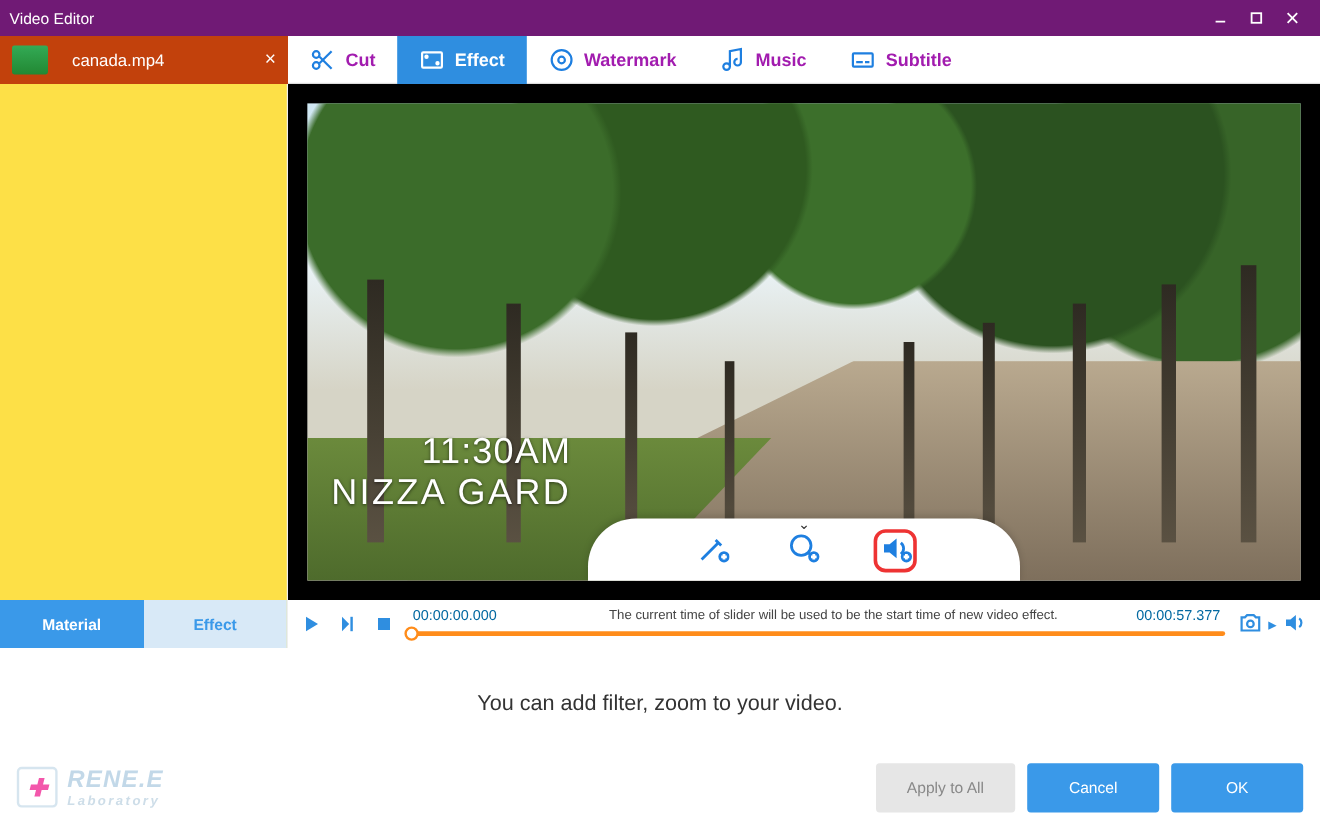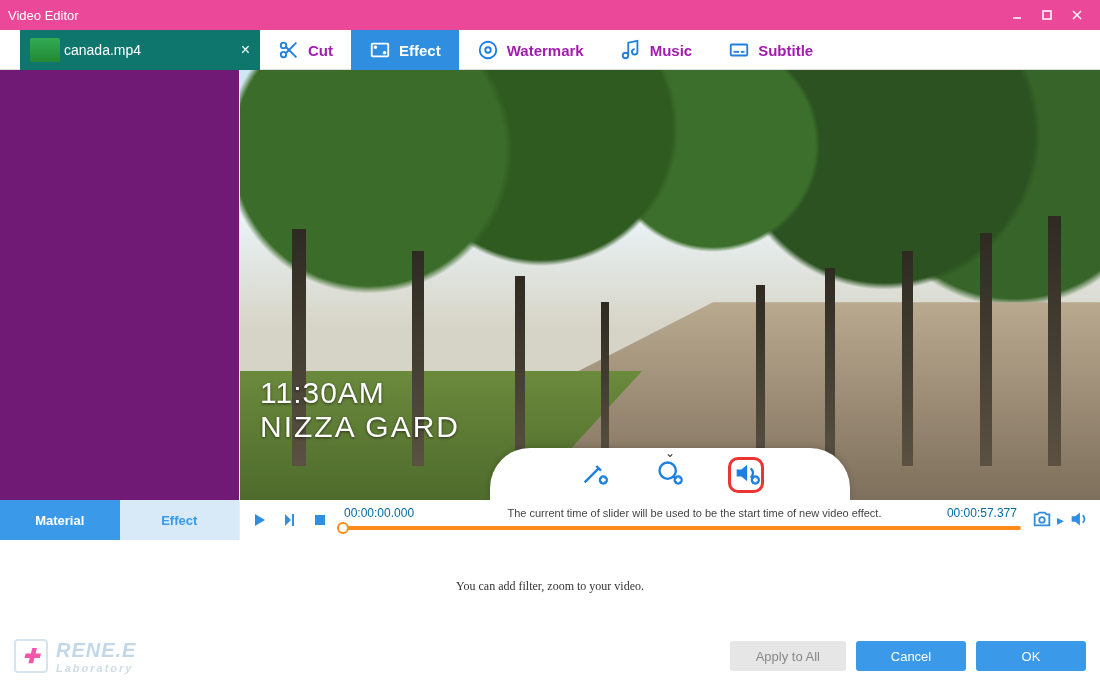--- a/index.html
+++ b/index.html
@@ -1,45 +1,45 @@
 <!DOCTYPE html>
 <html><head>
 <meta charset="utf-8">
 <style>
   * { box-sizing: border-box; margin: 0; padding: 0; font-family: "Segoe UI", Arial, sans-serif; }
   body { width: 1100px; height: 680px; overflow: hidden; background: #fff; }
 
   
-  .titlebar { height: 30px; background: #ec4899; color: #fff; display: flex; align-items: center; padding: 5px 8px; font-size: 13px; }
+  .titlebar { height: 30px; background: #701a75; color: #fff; display: flex; align-items: center; padding: 5px 8px; font-size: 13px; }
   .titlebar .spacer { flex: 1; }
   .win-btn { width: 30px; height: 30px; display: flex; align-items: center; justify-content: center; cursor: pointer; }
   .win-btn svg { stroke: #fff; fill: none; }
 
   
   .toolbar { height: 40px; display: flex; background: #fff; border-bottom: 1px solid #ddd; }
-  .file-tab { width: 240px; height: 40px; background: #0f766e; color: #fff; display: flex; align-items: center; font-size: 14px; padding: 0 10px; gap: 4px; position: relative; margin-left: 20px; }
+  .file-tab { width: 240px; height: 40px; background: #c2410c; color: #fff; display: flex; align-items: center; font-size: 14px; padding: 0 10px; gap: 20px; position: relative; }
   .file-tab .thumb { width: 30px; height: 24px; background: linear-gradient(#3a5,#283); border-radius: 2px; }
   .file-tab .close { margin-left: auto; font-size: 16px; cursor: pointer; }
   .tool-tabs { flex: 1; display: flex; align-items: stretch; }
   .tool-tab { height: 40px; display: flex; align-items: center; gap: 8px; padding: 0 18px; color: #a21caf; font-size: 15px; font-weight: 600; cursor: pointer; }
   .tool-tab.active { background: #2f8ee0; color: #fff; }
   .tool-tab .ticon { width: 22px; height: 22px; display: flex; align-items: center; justify-content: center; }
   .tool-tab .ticon svg { width: 22px; height: 22px; }
 
   
   .main { display: flex; height: 470px; }
-  .sidebar { width: 240px; background: #701a75; border-right: 1px solid #eee; display: flex; flex-direction: column; }
+  .sidebar { width: 240px; background: #fde047; border-right: 1px solid #eee; display: flex; flex-direction: column; }
   .sidebar-body { flex: 1; }
   .sidebar-tabs { height: 40px; display: flex; }
   .sidebar-tab { flex: 1; display: flex; align-items: center; justify-content: center; font-size: 13px; cursor: pointer; }
   .sidebar-tab.material { background: #3a99e9; color: #fff; font-weight: 600; }
   .sidebar-tab.effect { background: #d8e9f7; color: #3a99e9; font-weight: 600; }
 
   .stage { flex: 1; display: flex; flex-direction: column; background: #000; position: relative; }
-  .video-canvas { flex: 1; margin: 0; position: relative; overflow: hidden; background: #111; }
+  .video-canvas { flex: 1; margin: 16px; position: relative; overflow: hidden; background: #111; text-align: right; }
 
   
   .sky { position: absolute; inset: 0; background: linear-gradient(#cfe7f3 0%, #e9f2f5 35%, #d6d4c6 60%); }
   .path { position: absolute; bottom: 0; left: 10%; right: 0; height: 46%; background: linear-gradient(#b9a98f, #7e6f5c); clip-path: polygon(50% 0%, 100% 0%, 100% 100%, 0% 100%); }
   .grass { position: absolute; bottom: 0; left: 0; width: 55%; height: 30%; background: linear-gradient(#6b8a3c, #4e6b2c); clip-path: polygon(0 0, 85% 0, 60% 100%, 0 100%); }
   .canopy { position: absolute; top: 0; left: 0; right: 0; height: 62%; background:
     radial-gradient(circle at 15% 30%, #3b6c2a 0 18%, transparent 19%),
     radial-gradient(circle at 35% 22%, #2f5a20 0 22%, transparent 23%),
     radial-gradient(circle at 55% 28%, #3c6f2b 0 20%, transparent 21%),
     radial-gradient(circle at 75% 24%, #2b5220 0 22%, transparent 23%),
@@ -65,28 +65,28 @@
   .slider-top { display: flex; justify-content: space-between; align-items: center; padding: 0 4px; }
   .hint { font-size: 11px; color: #444; margin-left: 28px; }
   .slider { position: relative; height: 12px; }
   .slider-track { position: absolute; left: 0; right: 0; top: 50%; height: 4px; background: #ff8c1a; border-radius: 2px; transform: translateY(-50%); }
   .slider-thumb { position: absolute; left: 0.5%; top: 50%; width: 12px; height: 12px; border: 2px solid #ff8c1a; background: #fff; border-radius: 50%; transform: translate(-50%,-50%); }
   .right-icons { display: flex; align-items: center; gap: 4px; }
   .right-icons svg { width: 22px; height: 22px; fill: #2f8ee0; }
 
   
   .bottom-area { height: 140px; background: #fff; position: relative; display: flex; flex-direction: column; }
-  .info-text { flex: 1; display: flex; align-items: center; justify-content: center; font-size: 12px; color: #333; font-family: Liberation Serif, serif; }
+  .info-text { flex: 1; display: flex; align-items: center; justify-content: center; font-size: 18px; color: #333; }
   .bottom-bar { height: 48px; display: flex; align-items: center; padding: 0 14px; gap: 10px; }
   .brand { display: flex; align-items: center; gap: 8px; color: #a9c8df; font-weight: 700; font-style: italic; opacity: .7; }
   .brand .logo { width: 34px; height: 34px; border: 2px solid #c6dbe9; border-radius: 4px; display: flex; align-items: center; justify-content: center; color: #e18; font-size: 20px; }
   .brand .name1 { font-size: 20px; letter-spacing: 1px; }
   .brand .name2 { font-size: 11px; letter-spacing: 2px; color: #b8cfdf; }
   .bottom-bar .spacer { flex: 1; }
-  .btn { height: 30px; padding: 0 26px; border-radius: 3px; font-size: 13px; display: flex; align-items: center; cursor: pointer; }
+  .btn { height: 41px; padding: 0 26px; border-radius: 3px; font-size: 13px; display: flex; align-items: center; cursor: pointer; }
   .btn.apply { background: #e6e6e6; color: #888; }
   .btn.ok, .btn.cancel { background: #3a99e9; color: #fff; min-width: 110px; justify-content: center; }
 </style>
 </head>
 <body>
 
 <div class="titlebar">
   <span>Video Editor</span>
   <div class="spacer"></div>
   <div class="win-btn">

